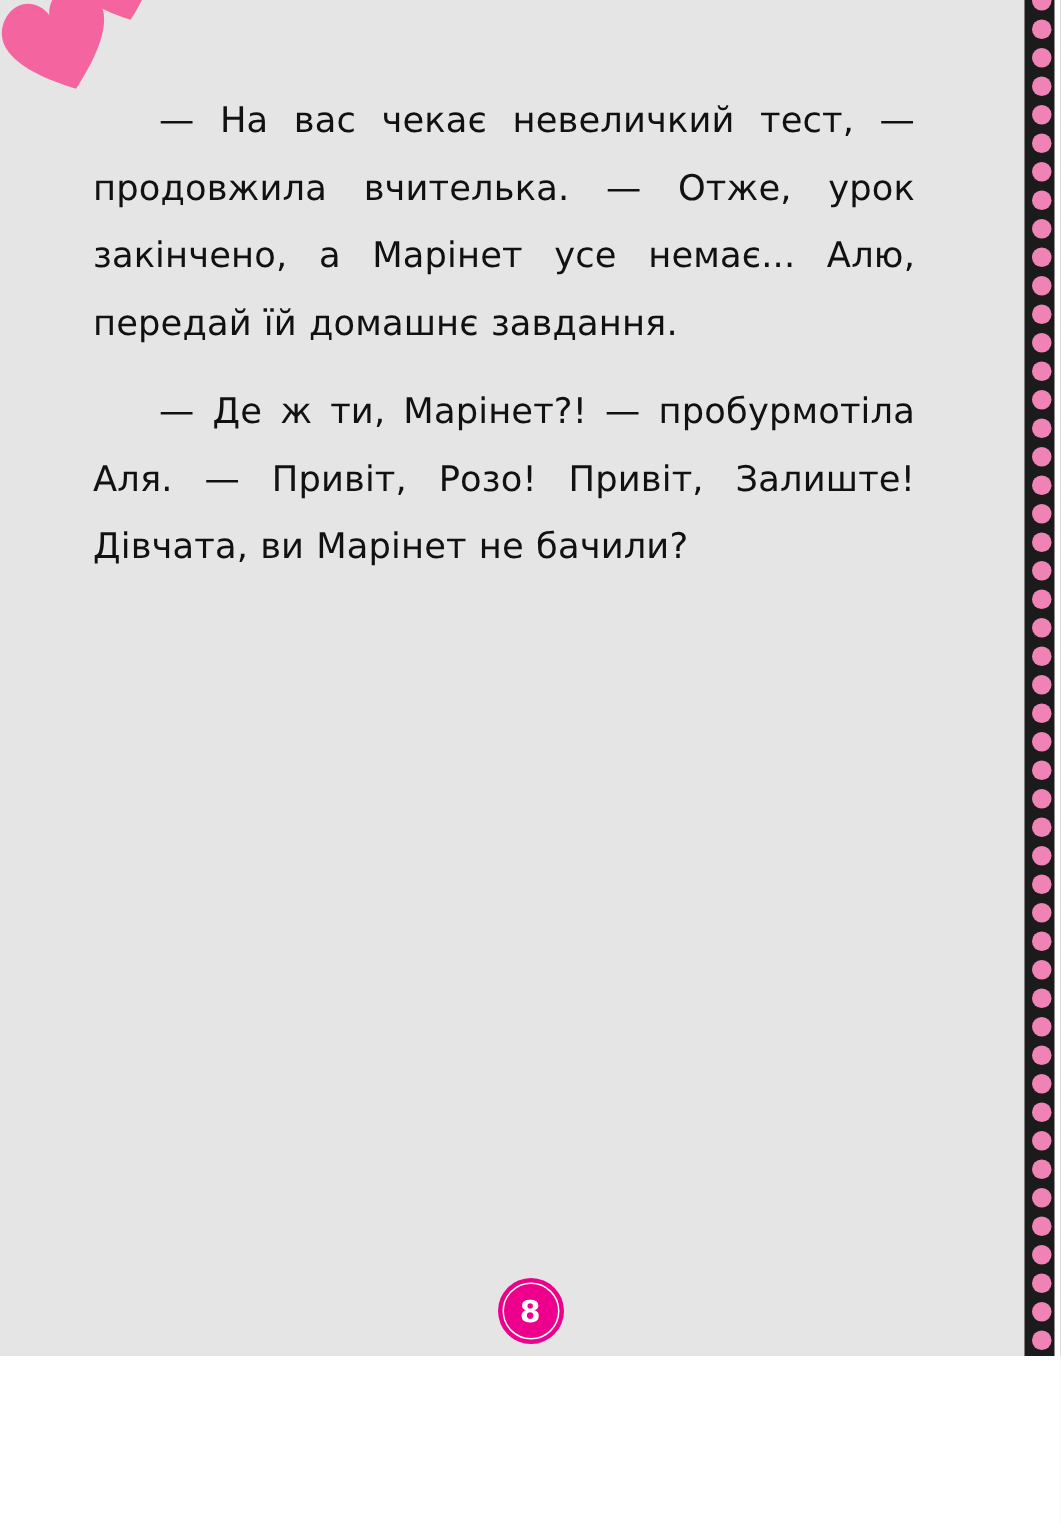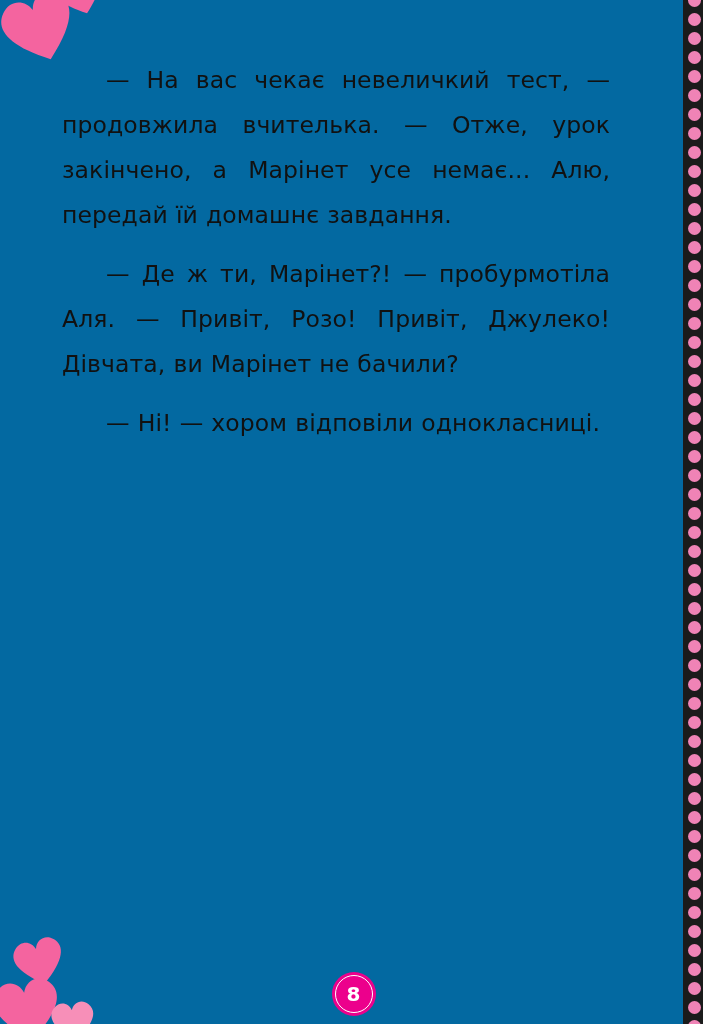--- a/index.html
+++ b/index.html
@@ -10,22 +10,22 @@
   body {
     width: 707px;
     height: 1024px;
     overflow: hidden;
     font-family: "DejaVu Sans", sans-serif;
   }
 
   .page {
     position: relative;
     width: 707px;
-    height: 1024px;
-    background: #0369a1;
+    height: 904px;
+    background: #e5e5e5;
     overflow: hidden;
   }
 
   
   .edge-strip {
     position: absolute;
     top: 0;
     right: 0;
     width: 24px;
     height: 1024px;
@@ -145,22 +145,21 @@
   </svg>
   <svg class="heart" style="left:-14px; top:968px; width:82px; height:82px; transform:rotate(-10deg);" viewBox="0 0 100 100">
     <path d="M50 88 C10 58 4 36 18 22 C30 10 46 16 50 30 C54 16 70 10 82 22 C96 36 90 58 50 88 Z" fill="#f4649f"></path>
   </svg>
   <svg class="heart" style="left:46px; top:994px; width:54px; height:54px; transform:rotate(-6deg);" viewBox="0 0 100 100">
     <path d="M50 88 C10 58 4 36 18 22 C30 10 46 16 50 30 C54 16 70 10 82 22 C96 36 90 58 50 88 Z" fill="#f78fb8"></path>
   </svg>
 
   <div class="text-col">
     <p class="para">— На вас чекає невеличкий тест, — продовжила вчителька. — Отже, урок закінчено, а Марінет усе немає... Алю, передай їй домашнє завдання.</p>
-    <p class="para">— Де ж ти, Марінет?! — пробурмотіла Аля. — Привіт, Розо! Привіт, Джулеко! Дівчата, ви Марінет не бачили?</p>
-    <p class="para last-short">— Ні! — хором відповіли однокласниці.</p>
+    <p class="para">— Де ж ти, Марінет?! — пробурмотіла Аля. — Привіт, Розо! Привіт, Залиште! Дівчата, ви Марінет не бачили?</p>
   </div>
 
   <div class="page-number">
     <div class="ring"></div>
     <span>8</span>
   </div>
 
   <div class="edge-strip">
     <div class="dots" id="edge-dots">
         <div class="edge-dot" style="top: -6px; background: rgb(240, 131, 182);"></div>

